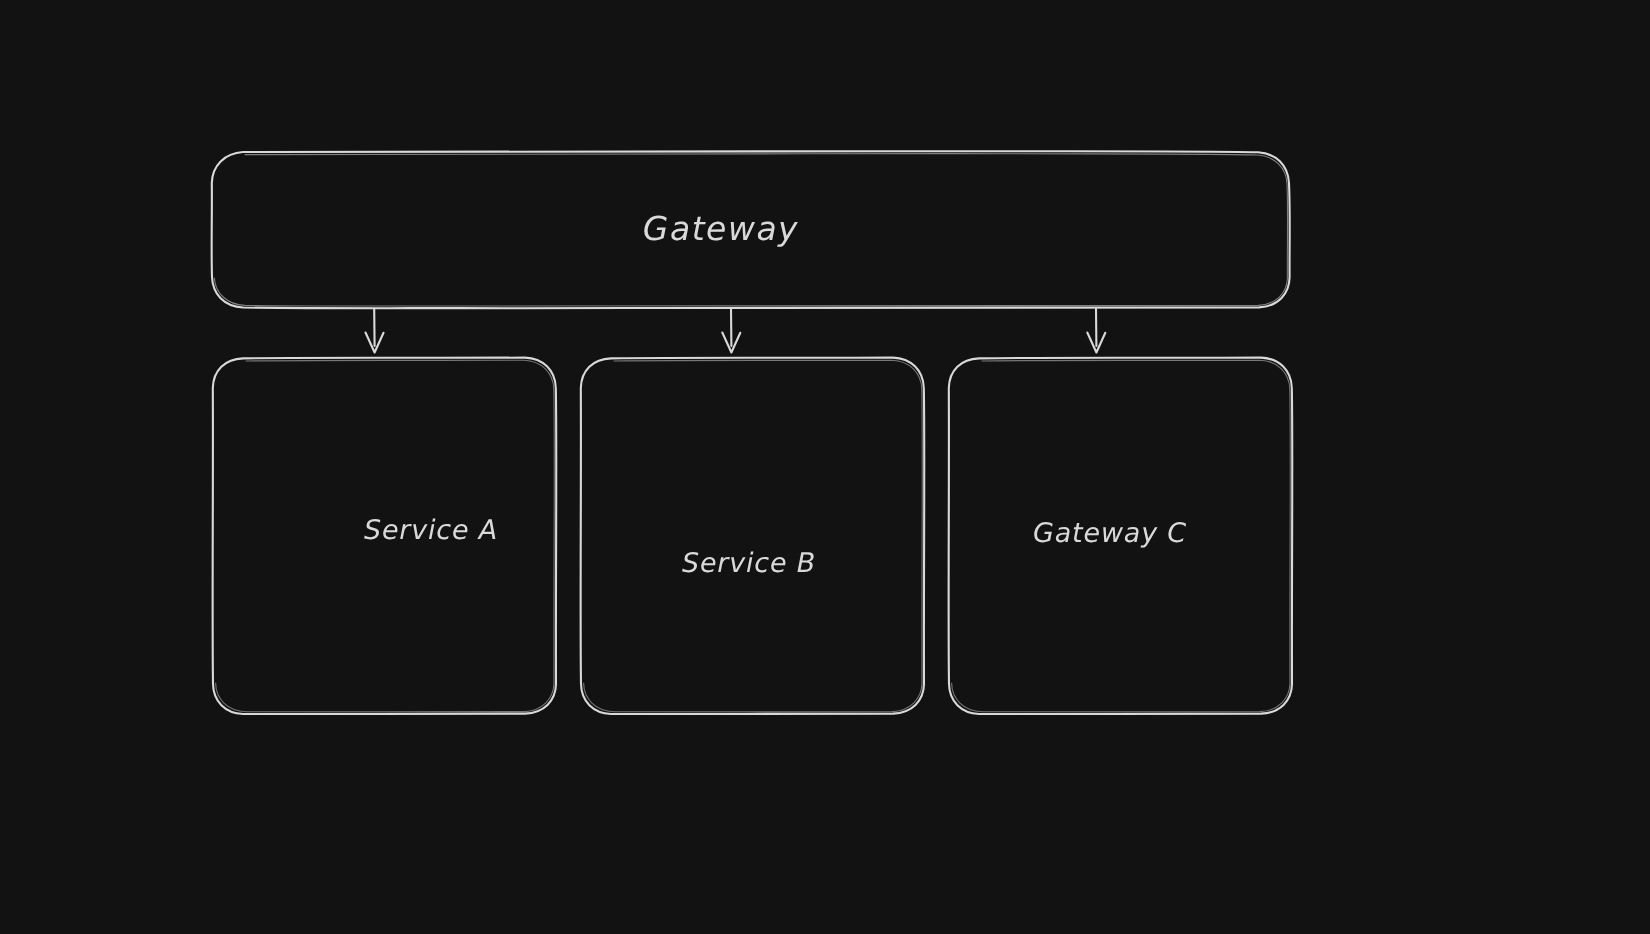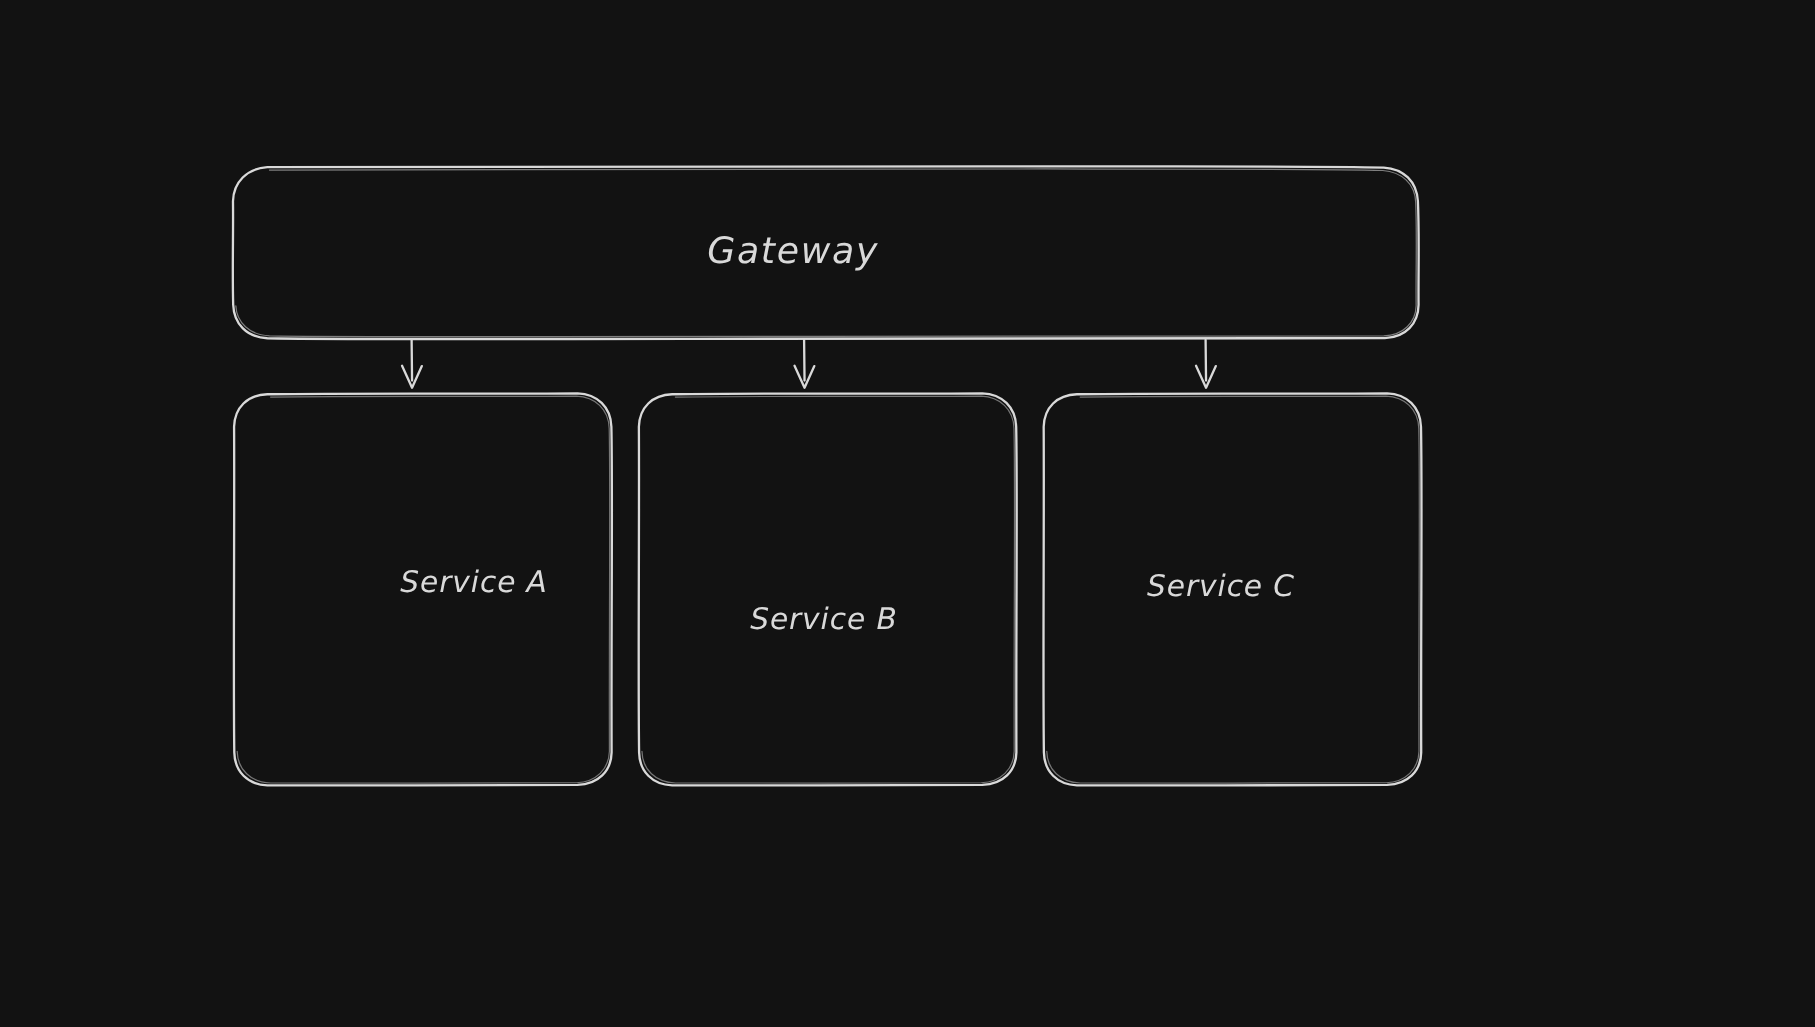--- a/index.html
+++ b/index.html
@@ -153,15 +153,15 @@
     </g>
 
   </svg>
 
   <div class="node-label label-gateway" style="left:721px; top:228px;">Gateway</div>
 
   <div class="node-label label-service" style="left:383px; top:530px;margin-left:48px;">Service A</div>
 
   <div class="node-label label-service" style="left:749px; top:563px;">Service B</div>
 
-  <div class="node-label label-service" style="left:1110px; top:533px;">Service C</div>
+  <div class="node-label label-service" style="left:1110px; top:533px;">Gateway C</div>
 
 </div>
 
 </body></html>

